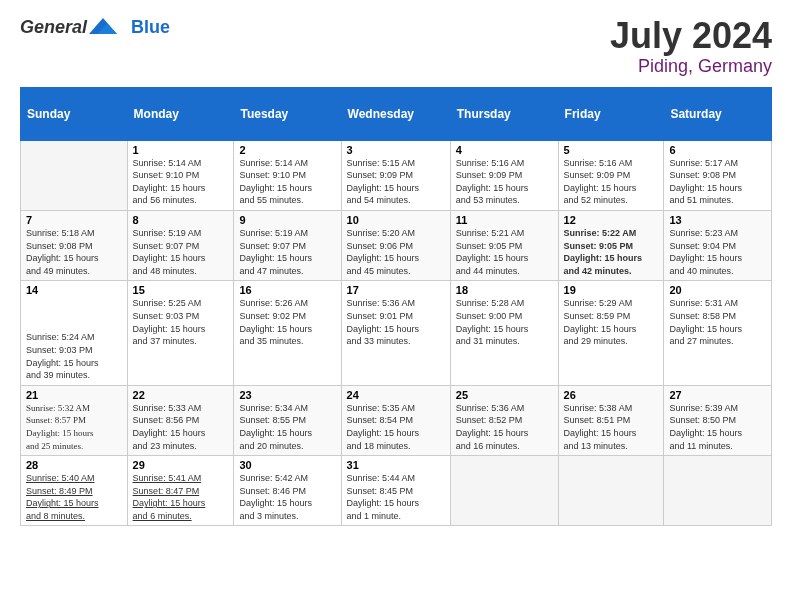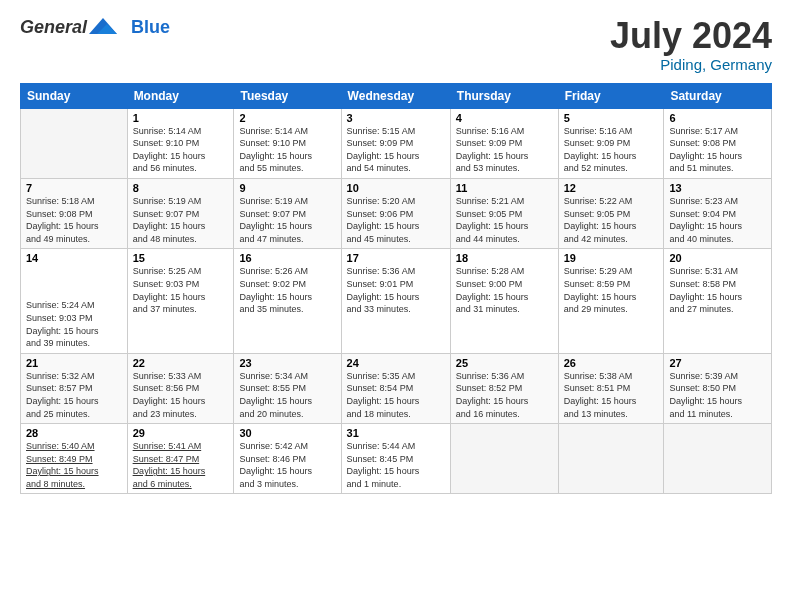--- a/index.html
+++ b/index.html
@@ -32,32 +32,32 @@
     .title-area {
       text-align: right;
     }
     .month-year {
       font-size: 36px;
       font-weight: bold;
       color: #333;
       line-height: 1.1;
     }
     .location {
-      font-size: 15px;
-      color: #0369a1;
+      font-size: 18px;
+      color: #701a75;
     }
     table {
       width: 100%;
       border-collapse: collapse;
       font-size: 10px;
     }
     th {
       background-color: #1a6dcc;
       color: #fff;
-      padding: 5px 6px;
+      padding: 19px 6px;
       text-align: left;
       font-size: 12px;
       font-weight: bold;
     }
     td {
       border: 1px solid #ccc;
       vertical-align: top;
       padding: 3px 5px;
       width: 113px;
       min-height: 70px;
@@ -193,21 +193,21 @@
           </td>
           <td>
             <div class="day-num">11</div>
             <div class="day-info" style="white-space: pre-line;">Sunrise: 5:21 AM
 Sunset: 9:05 PM
 Daylight: 15 hours
 and 44 minutes.</div>
           </td>
           <td>
             <div class="day-num">12</div>
-            <div class="day-info" style="white-space: pre-line;">Sunrise: 5:22 AM
+            <div class="day-info" style="white-space: pre-line; font-weight: bold;">Sunrise: 5:22 AM
 Sunset: 9:05 PM
 Daylight: 15 hours
 and 42 minutes.</div>
           </td>
           <td>
             <div class="day-num">13</div>
             <div class="day-info" style="white-space: pre-line;">Sunrise: 5:23 AM
 Sunset: 9:04 PM
 Daylight: 15 hours
 and 40 minutes.</div>
@@ -260,21 +260,21 @@
             <div class="day-num">20</div>
             <div class="day-info" style="white-space: pre-line;">Sunrise: 5:31 AM
 Sunset: 8:58 PM
 Daylight: 15 hours
 and 27 minutes.</div>
           </td>
         </tr>
         <tr>
           <td>
             <div class="day-num">21</div>
-            <div class="day-info" style="white-space: pre-line;">Sunrise: 5:32 AM
+            <div class="day-info" style="white-space: pre-line; font-family: Liberation Serif, serif;">Sunrise: 5:32 AM
 Sunset: 8:57 PM
 Daylight: 15 hours
 and 25 minutes.</div>
           </td>
           <td>
             <div class="day-num">22</div>
             <div class="day-info" style="white-space: pre-line;">Sunrise: 5:33 AM
 Sunset: 8:56 PM
 Daylight: 15 hours
 and 23 minutes.</div>

